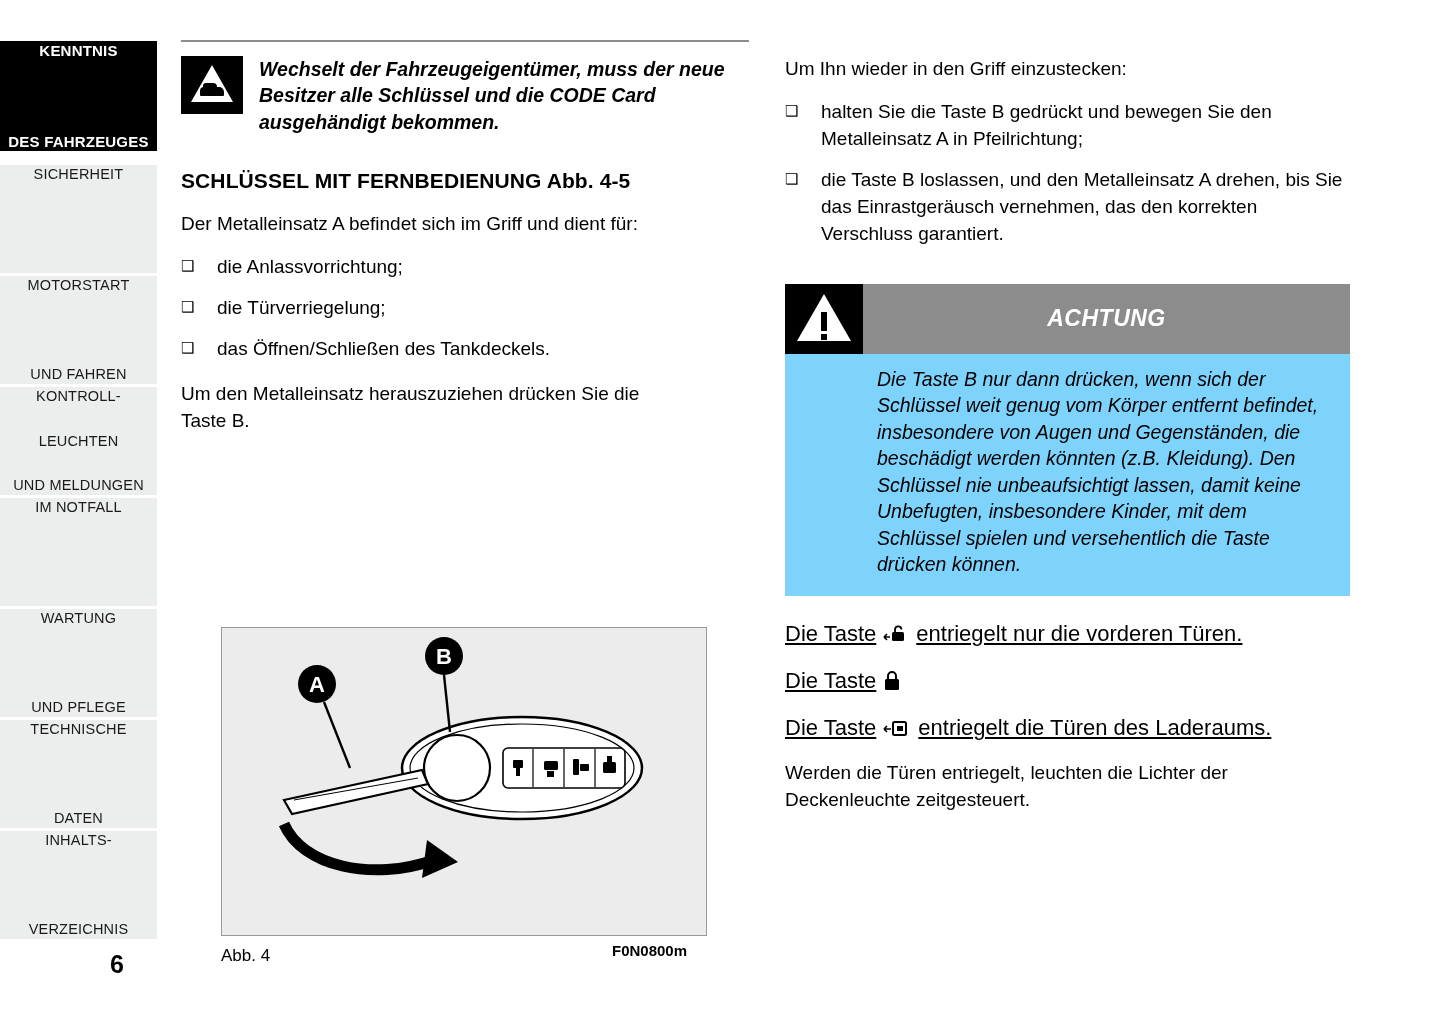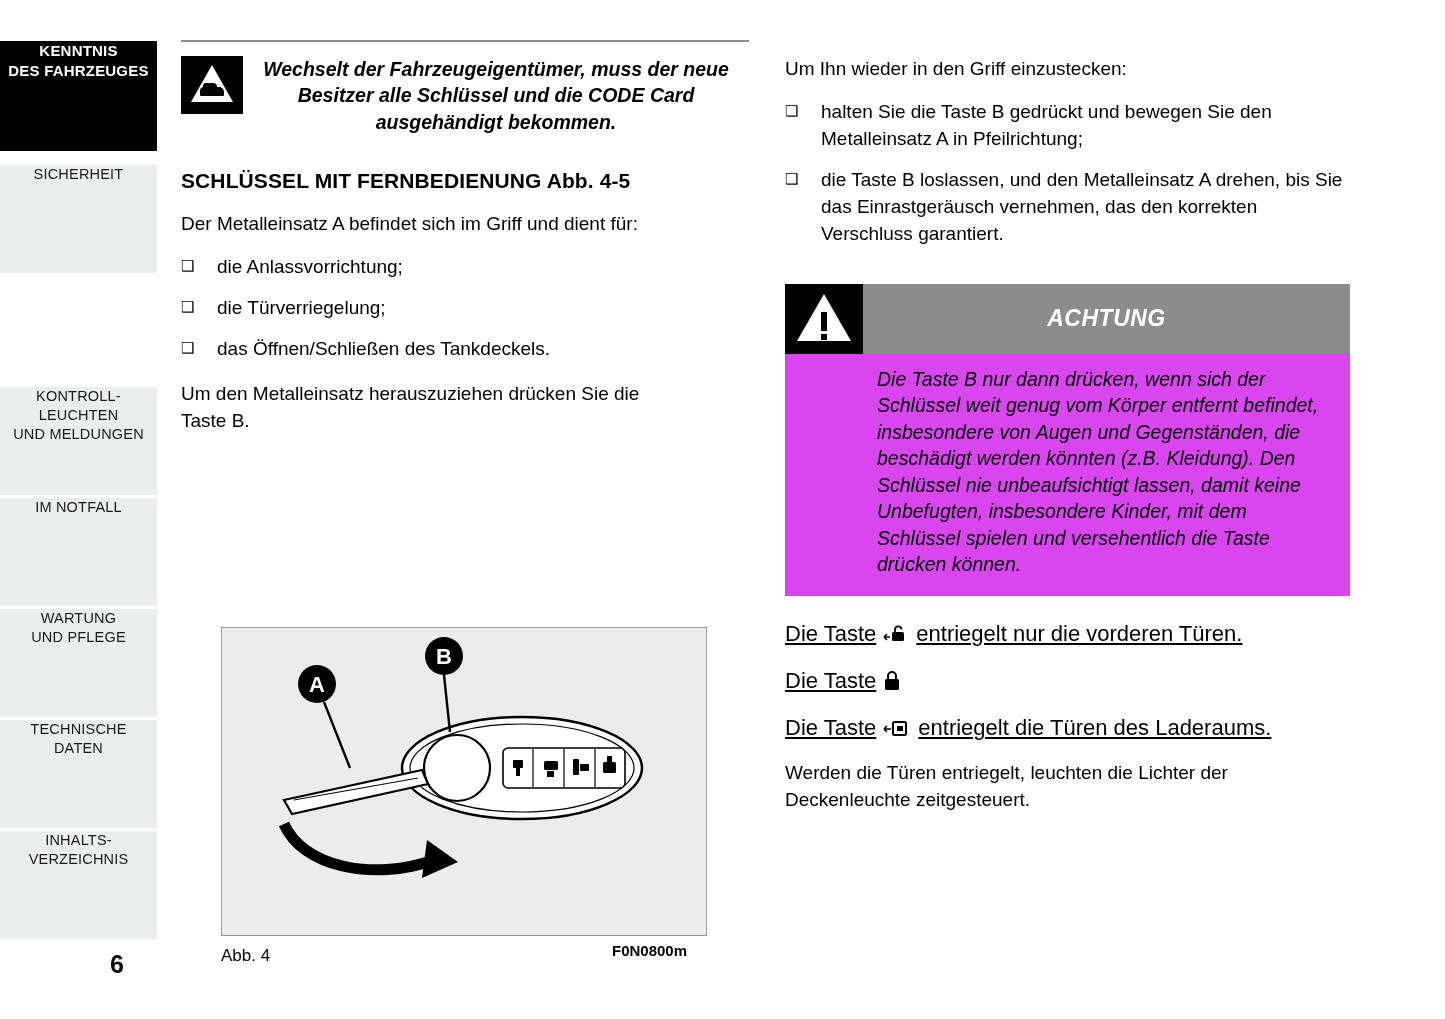--- a/index.html
+++ b/index.html
@@ -25,21 +25,21 @@
     height: 1019px;
   }
   .tab {
     position: absolute;
     left: 0;
     width: 157px;
     box-sizing: border-box;
     display: flex;
     flex-direction: column;
     align-items: center;
-    justify-content: flex-start;
+    justify-content: space-between;
     text-align: center;
     font-size: 14.5px;
     letter-spacing: .2px;
     line-height: 1.3;
     color: #1a1a1a;
     background: #eceded;
     border-top: 1px solid #ffffff;
     border-bottom: 1px solid #ffffff;
   }
   .tab.active {
@@ -74,22 +74,22 @@
 
   .rule-top {
     border-top: 2px solid #8c8c8c;
     width: 568px;
     margin-bottom: 14px;
   }
 
   
   .warn-row {
     display: flex;
+    gap: 16px;
     align-items: flex-start;
-    text-align: center;
   }
   .warn-icon {
     width: 62px;
     height: 58px;
     flex: 0 0 62px;
     background: #000000;
     position: relative;
   }
   .warn-icon .tri {
     position: absolute;
@@ -150,21 +150,21 @@
   .bullet .mark {
     flex: 0 0 36px;
     font-size: 15px;
     line-height: 1.55;
   }
   .bullet .txt { flex: 1; }
 
   
   .achtung {
     margin-top: 36px;
-    background: #d946ef;
+    background: #7dd3fc;
     padding: 0 0 18px 0;
     width: 565px;
     box-sizing: border-box;
   }
   .achtung-head {
     display: flex;
     align-items: stretch;
   }
   .achtung-icon {
     width: 78px;
@@ -276,20 +276,24 @@
 
   <div class="tab active" style="top:40px;height:112px;">
     <span>KENNTNIS</span>
     <span>DES FAHRZEUGES</span>
   </div>
 
   <div class="tab" style="top:164px;height:110px;">
     <span>SICHERHEIT</span>
   </div>
 
+  <div class="tab" style="top:275px;height:110px;">
+    <span>MOTORSTART</span>
+    <span>UND FAHREN</span>
+  </div>
 
   <div class="tab" style="top:386px;height:110px;">
     <span>KONTROLL-</span>
     <span>LEUCHTEN</span>
     <span>UND MELDUNGEN</span>
   </div>
 
   <div class="tab" style="top:608px;height:110px;">
     <span>WARTUNG</span>
     <span>UND PFLEGE</span>

